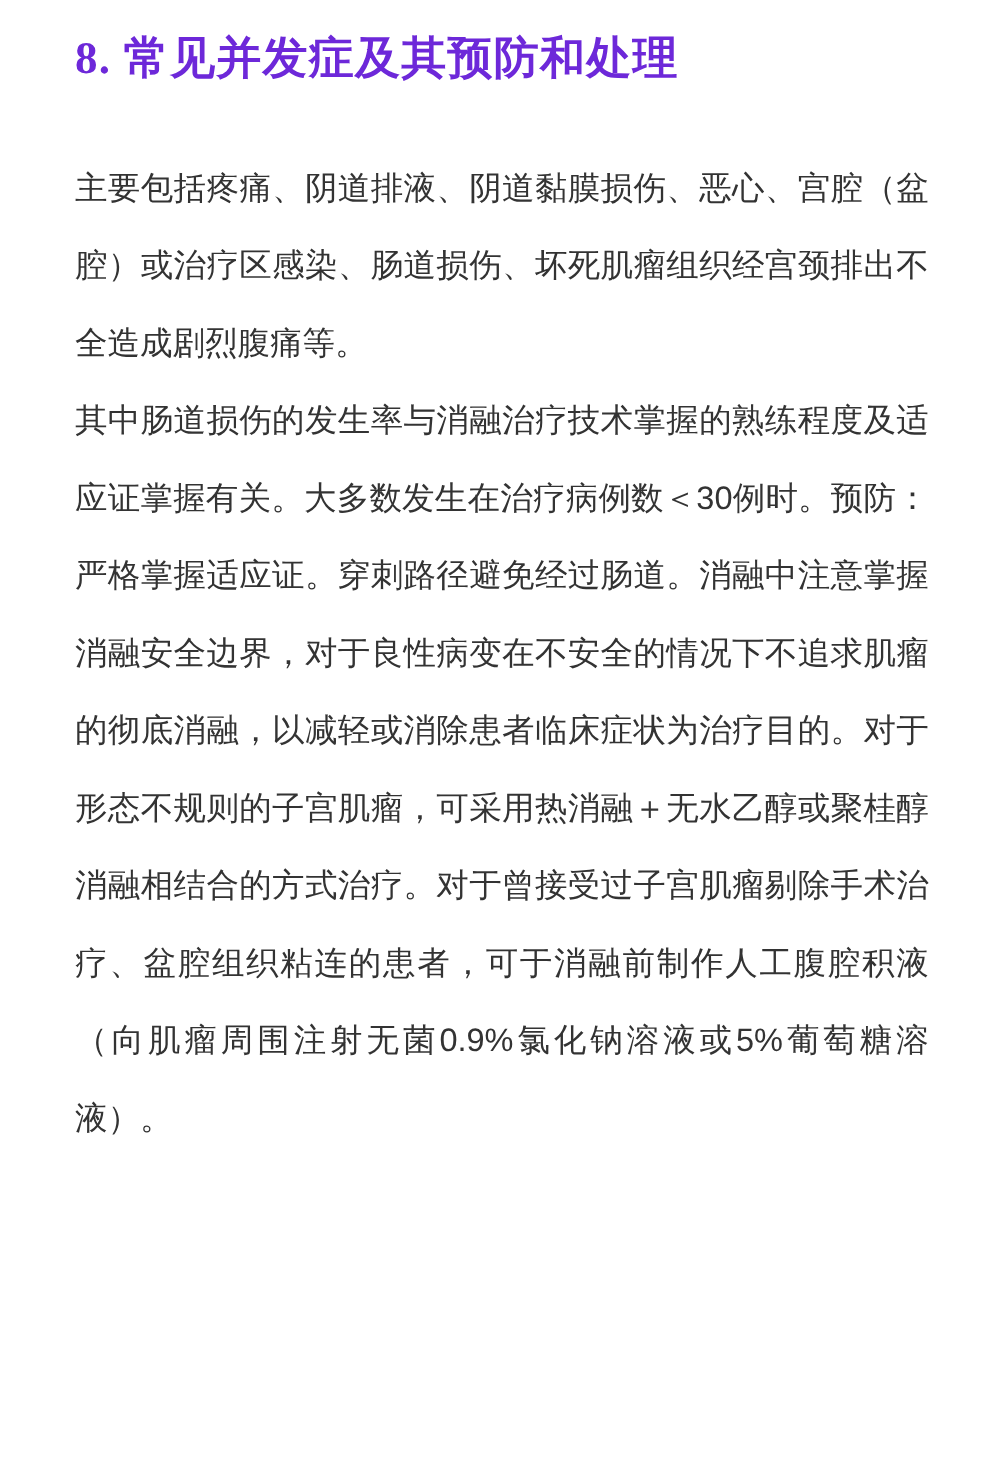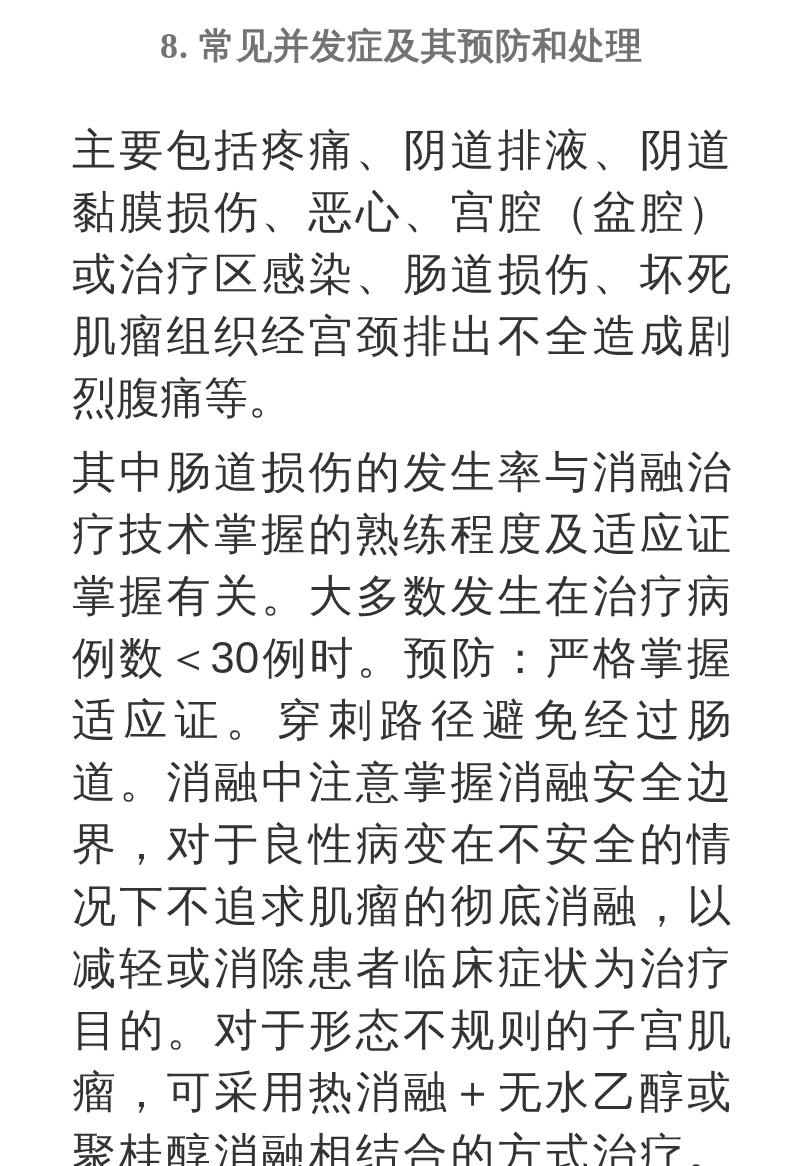--- a/index.html
+++ b/index.html
@@ -28,32 +28,32 @@
     line-height: 44px;
     letter-spacing: 1px;
     color: #c3996a; 
     white-space: nowrap;
   }
   .article-body {
     margin-top: 51px;
     color: #333333; 
   }
   .article-body p {
-    margin: 12px;
-    font-size: 44px;
+    margin: 0;
+    font-size: 26px;
     line-height: 62px;
     text-align: justify;
     text-justify: inter-character;
     word-break: break-all;
     overflow-wrap: break-word;
   }
 </style>
 </head>
 <body style="background: rgb(255, 255, 255);">
 
 <main class="page">
-  <h1 class="section-heading" style="color: #737373; text-align: center;">8. 常见并发症及其预防和处理</h1>
+  <h1 class="section-heading" style="color: #6d28d9;">8. 常见并发症及其预防和处理</h1>
 
   <article class="article-body" style="color: rgb(51, 51, 51);">
     <p>主要包括疼痛、阴道排液、阴道黏膜损伤、恶心、宫腔（盆腔）或治疗区感染、肠道损伤、坏死肌瘤组织经宫颈排出不全造成剧烈腹痛等。</p>
     <p>其中肠道损伤的发生率与消融治疗技术掌握的熟练程度及适应证掌握有关。大多数发生在治疗病例数＜30例时。预防：严格掌握适应证。穿刺路径避免经过肠道。消融中注意掌握消融安全边界，对于良性病变在不安全的情况下不追求肌瘤的彻底消融，以减轻或消除患者临床症状为治疗目的。对于形态不规则的子宫肌瘤，可采用热消融＋无水乙醇或聚桂醇消融相结合的方式治疗。对于曾接受过子宫肌瘤剔除手术治疗、盆腔组织粘连的患者，可于消融前制作人工腹腔积液（向肌瘤周围注射无菌0.9%氯化钠溶液或5%葡萄糖溶液）。</p>
   </article>
 </main>
 
 </body></html>

